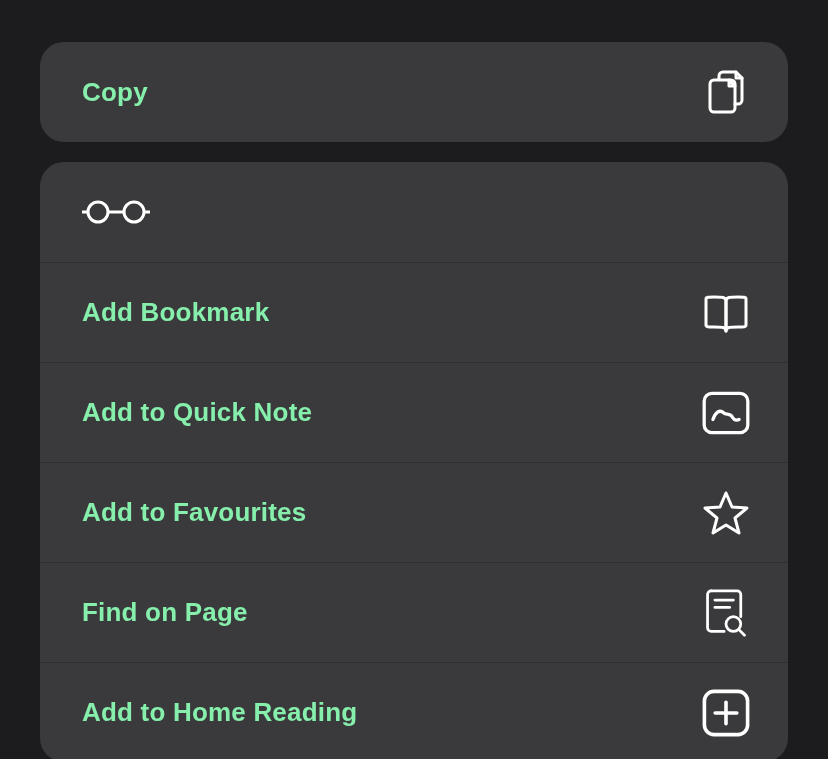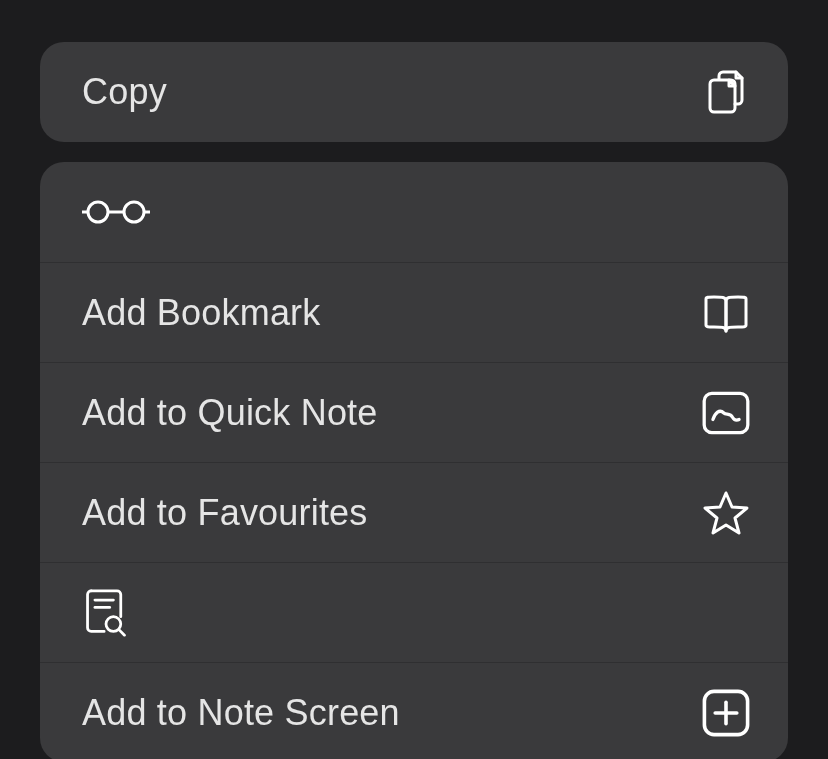--- a/index.html
+++ b/index.html
@@ -22,23 +22,23 @@
       align-items: center;
       justify-content: space-between;
       padding: 0 38px 0 42px;
       height: 100px;
       cursor: pointer;
     }
     .item + .item {
       border-top: 1px solid #2f2f31;
     }
     .label {
-      color: #e5e5e5;
-      font-size: 36px;
-      font-weight: 400;
+      color: #86efac;
+      font-size: 26px;
+      font-weight: 700;
       letter-spacing: 0.2px;
     }
     .icon {
       color: #ffffff;
       flex-shrink: 0;
       display: flex;
       align-items: center;
       justify-content: center;
       width: 48px;
       height: 48px;
@@ -94,33 +94,34 @@
   </div>
   <div class="item">
     <span class="label">Add to Favourites</span>
     <span class="icon">
       <svg viewBox="0 0 48 48" fill="none" stroke="currentColor" stroke-width="3" stroke-linejoin="round">
         <path d="M24 4 L30 18 L45 19 L33 29 L37 44 L24 36 L11 44 L15 29 L3 19 L18 18 Z"></path>
       </svg>
     </span>
   </div>
   <div class="item">
+    <span class="label">Find on Page</span>
     <span class="icon">
       <svg viewBox="0 0 44 52" fill="none" stroke="currentColor" stroke-width="3" stroke-linejoin="round" stroke-linecap="round">
         <path d="M6 2 H34 a4 4 0 0 1 4 4 V30"></path>
         <path d="M6 2 a4 4 0 0 0-4 4 V42 a4 4 0 0 0 4 4 H20"></path>
         <line x1="10" y1="12" x2="30" y2="12"></line>
         <line x1="10" y1="20" x2="26" y2="20"></line>
         <circle cx="30" cy="38" r="8"></circle>
         <line x1="36" y1="44" x2="42" y2="50"></line>
       </svg>
     </span>
   </div>
   <div class="item">
-    <span class="label">Add to Note Screen</span>
+    <span class="label">Add to Home Reading</span>
     <span class="icon">
       <svg viewBox="0 0 40 40" fill="none" stroke="currentColor" stroke-width="3" stroke-linejoin="round" stroke-linecap="round">
         <rect x="2" y="2" width="36" height="36" rx="8"></rect>
         <line x1="20" y1="11" x2="20" y2="29"></line>
         <line x1="11" y1="20" x2="29" y2="20"></line>
       </svg>
     </span>
   </div>
 </div>
 

